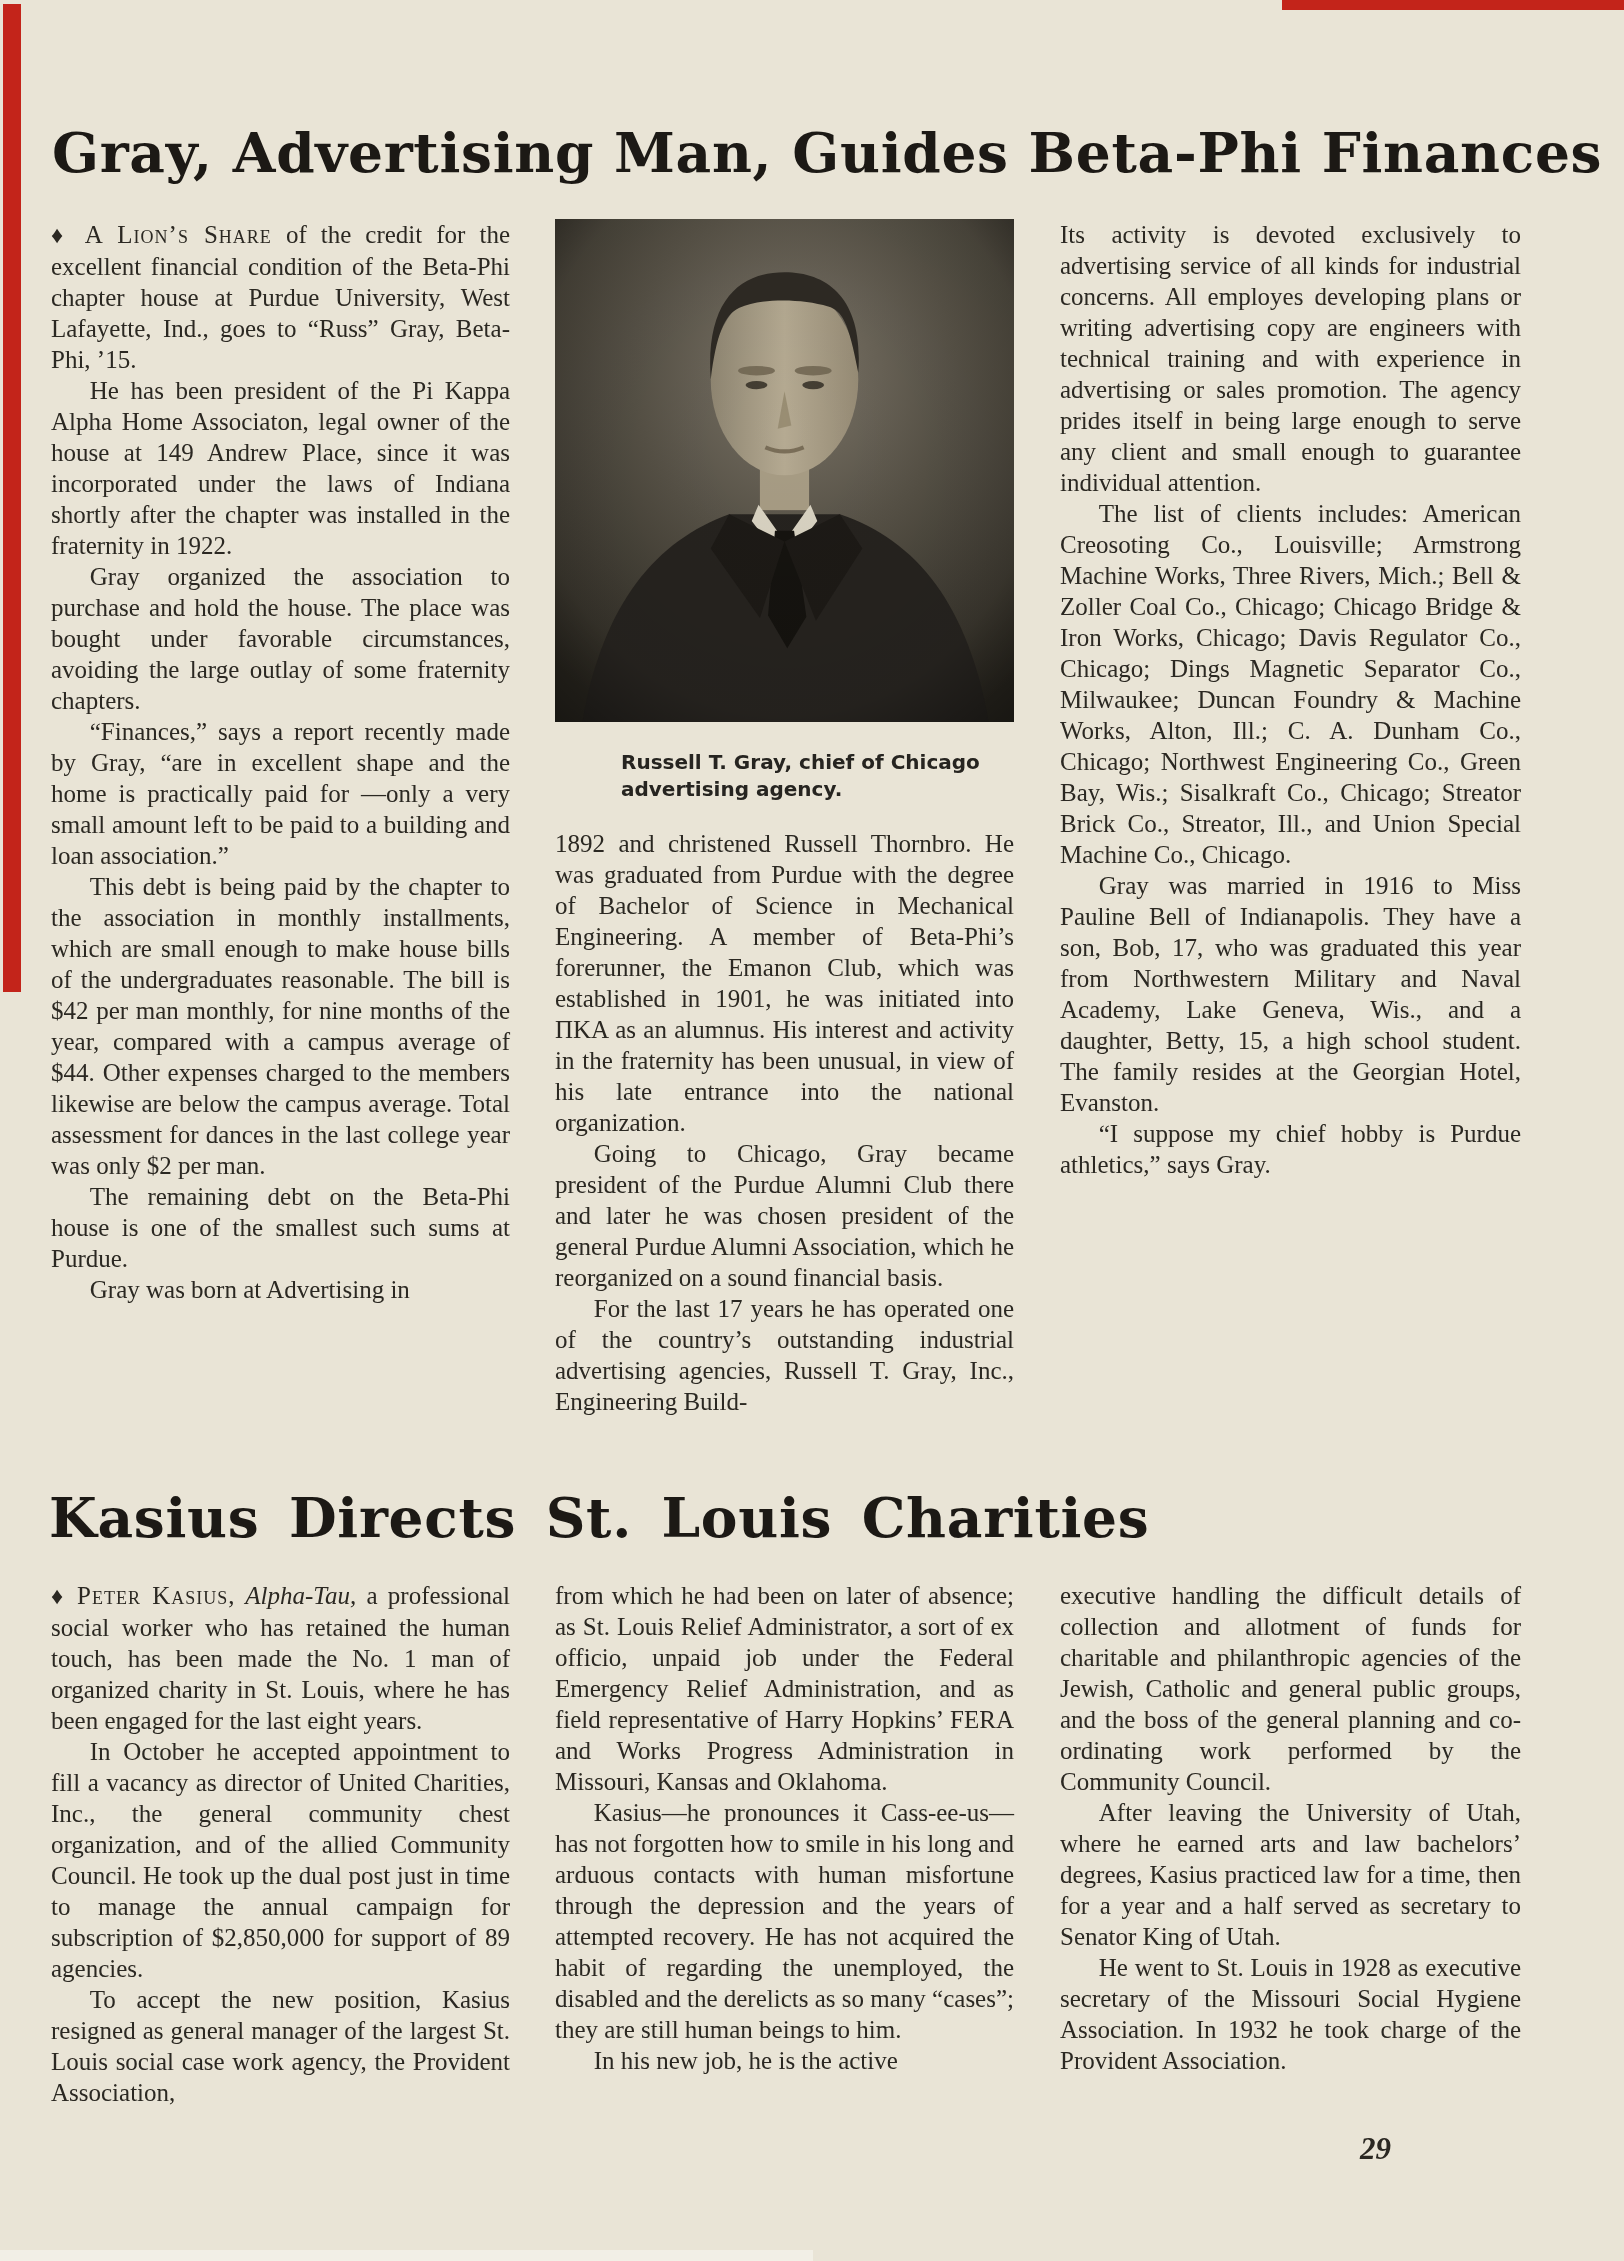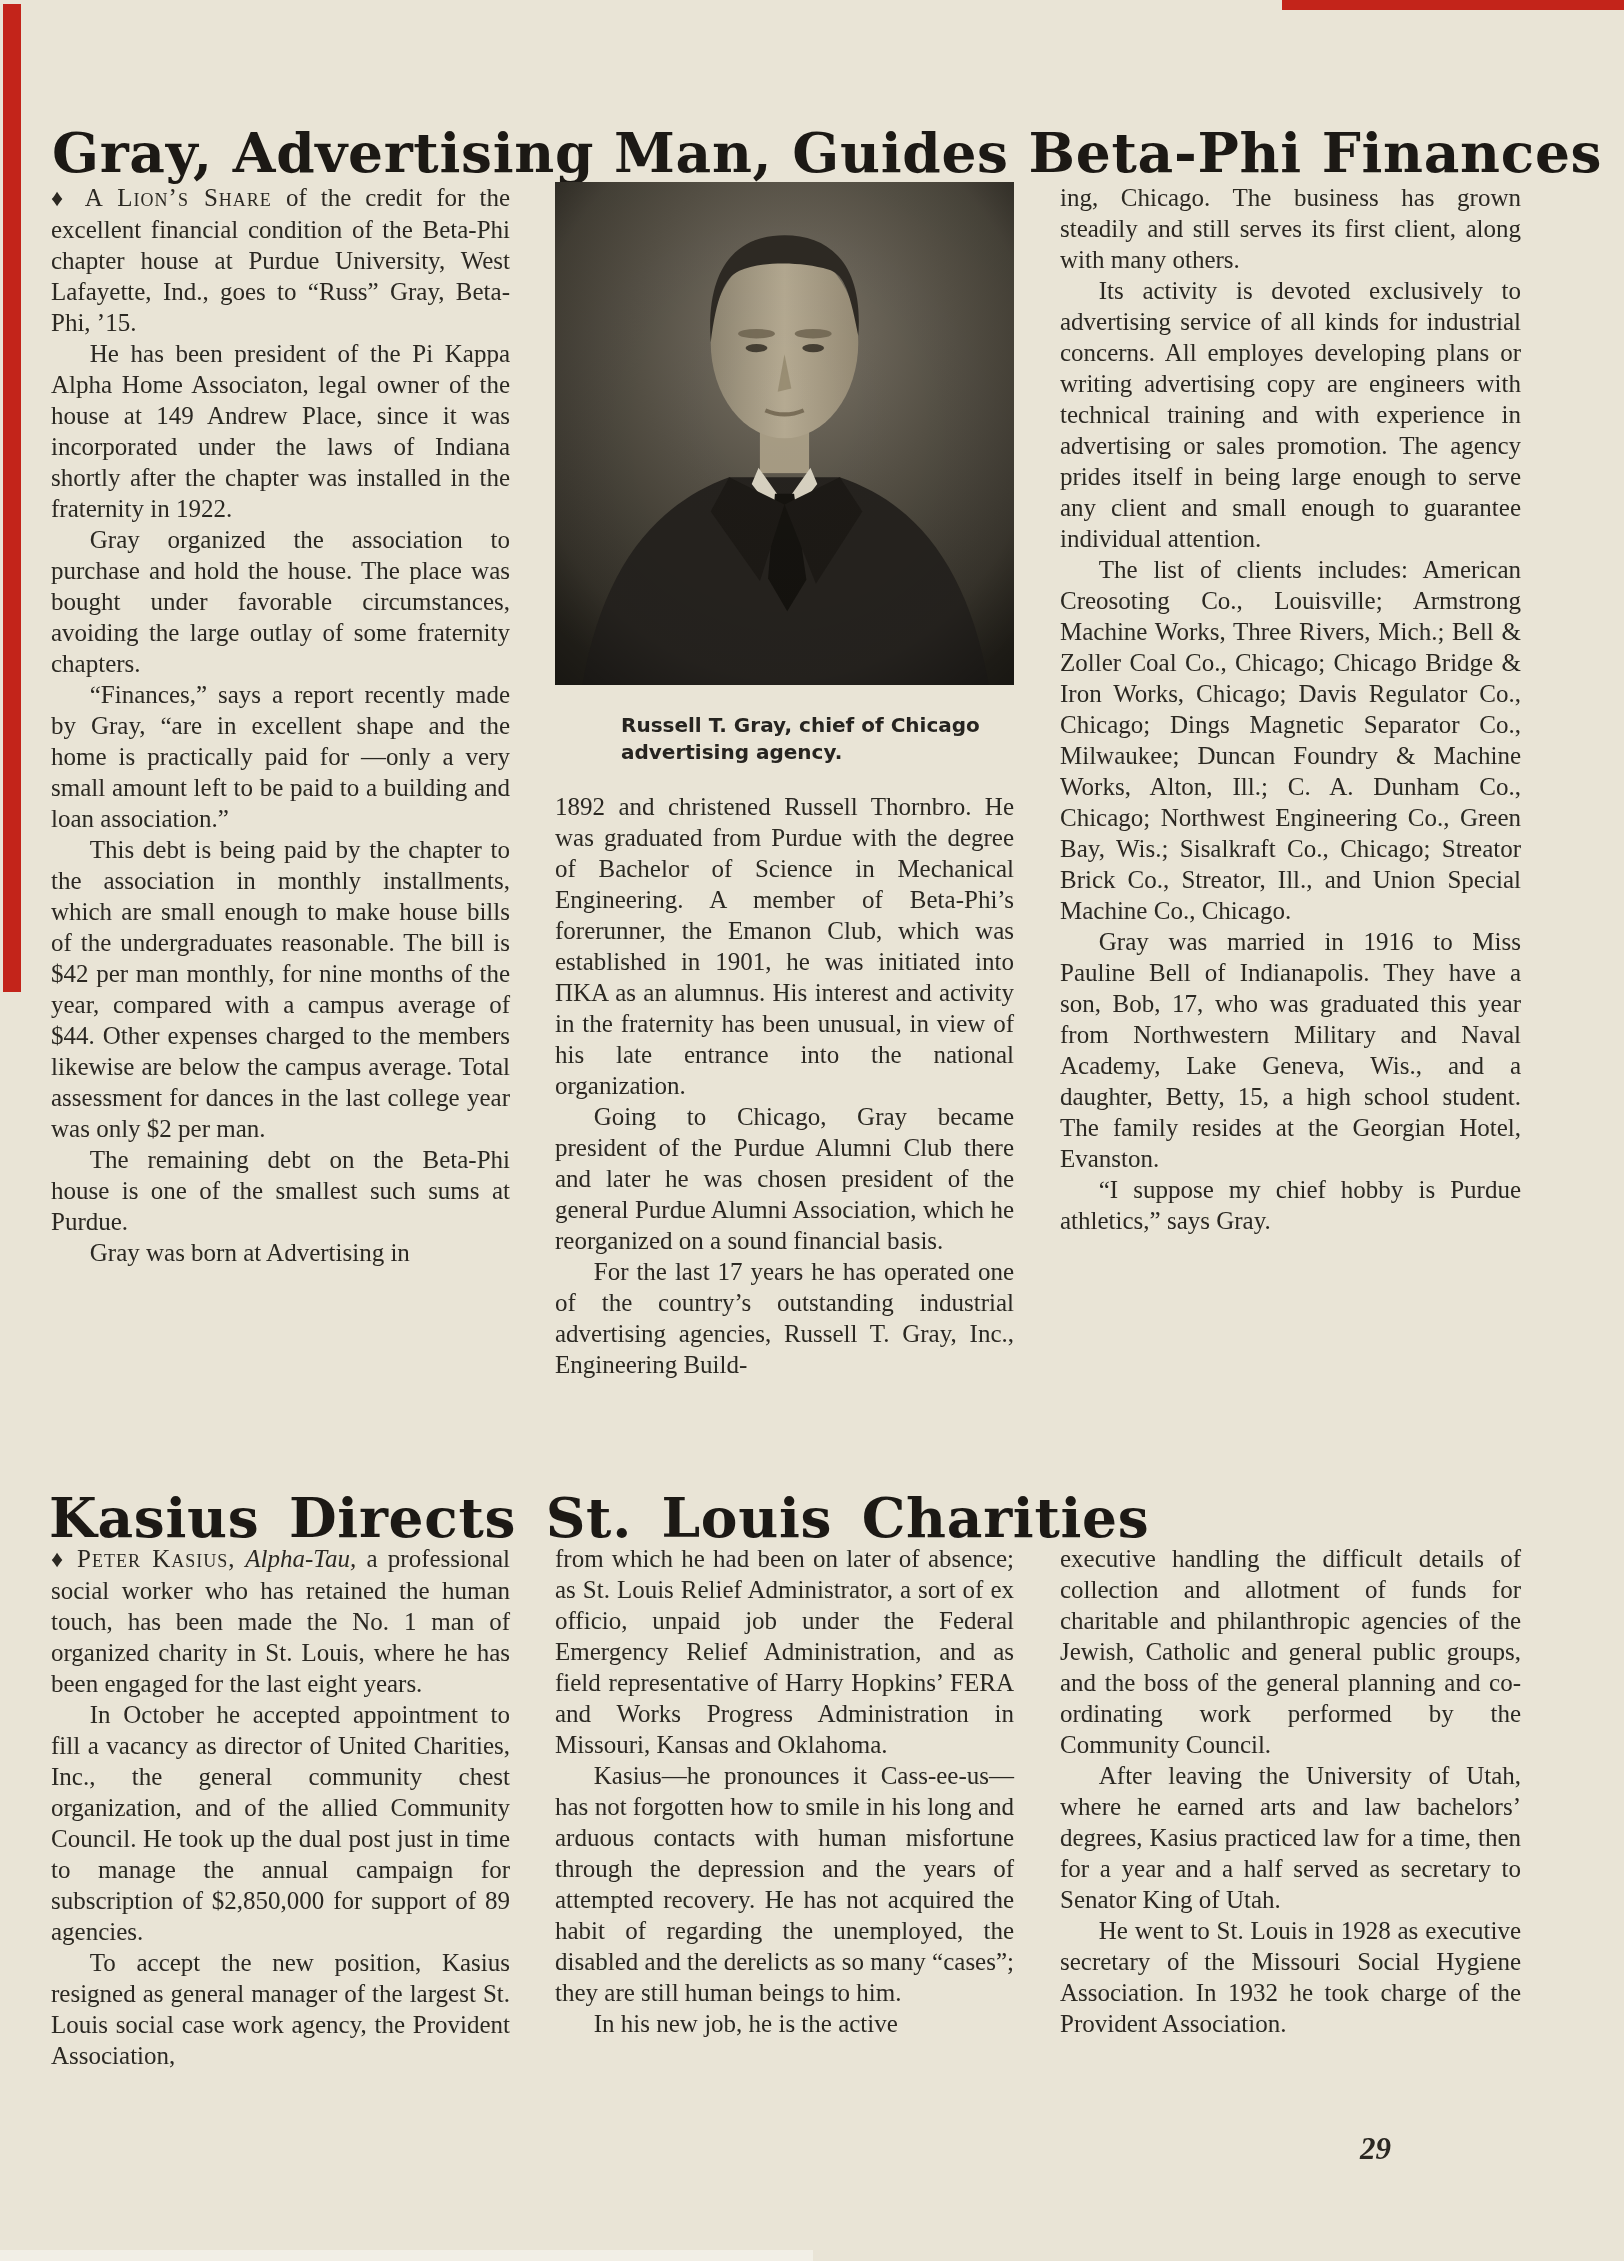--- a/index.html
+++ b/index.html
@@ -26,20 +26,21 @@
   }
   .headline-gray   { left:52px; top:83px; }
   .headline-kasius { left:49px; top:1448px; word-spacing:9.6px; }
 
   .col {
     position:absolute;
     width:459px;
     font-size:25px;
     line-height:31px;
     color:#2b2822;
+    margin-top:37px;
   }
   .a1c1 { left:51px;   top:182px; }
   .a1c2 { left:555px;  top:182px; }
   .a1c3 { left:1060px; top:182px; width:461px; }
   .a2c1 { left:51px;   top:1543px; }
   .a2c2 { left:555px;  top:1543px; }
   .a2c3 { left:1060px; top:1543px; width:461px; }
 
   .para { margin:0; text-align:justify; }
   .para + .para { text-indent:1.55em; }
@@ -138,21 +139,20 @@
       <span>advertising agency.</span>
     </div>
     <div>
         <p class="para">1892 and christened Russell Thornbro. He was graduated from Purdue with the degree of Bachelor of Science in Mechanical Engineering. A member of Beta-Phi’s forerunner, the Emanon Club, which was established in 1901, he was initiated into ΠΚΑ as an alumnus. His interest and activity in the fraternity has been unusual, in view of his late entrance into the national organization.</p>
         <p class="para">Going to Chicago, Gray became president of the Purdue Alumni Club there and later he was chosen president of the general Purdue Alumni Association, which he reorganized on a sound financial basis.</p>
         <p class="para">For the last 17 years he has operated one of the country’s outstanding industrial advertising agencies, Russell T. Gray, Inc., Engineering Build-</p>
       </div>
   </div>
 
   <div class="col a1c3">
-      <p class="para">ing, Chicago. The business has grown steadily and still serves its first client, along with many others.</p>
       <p class="para">Its activity is devoted exclusively to advertising service of all kinds for industrial concerns. All employes developing plans or writing advertising copy are engineers with technical training and with experience in advertising or sales promotion. The agency prides itself in being large enough to serve any client and small enough to guarantee individual attention.</p>
       <p class="para">The list of clients includes: American Creosoting Co., Louisville; Armstrong Machine Works, Three Rivers, Mich.; Bell &amp; Zoller Coal Co., Chicago; Chicago Bridge &amp; Iron Works, Chicago; Davis Regulator Co., Chicago; Dings Magnetic Separator Co., Milwaukee; Duncan Foundry &amp; Machine Works, Alton, Ill.; C. A. Dunham Co., Chicago; Northwest Engineering Co., Green Bay, Wis.; Sisalkraft Co., Chicago; Streator Brick Co., Streator, Ill., and Union Special Machine Co., Chicago.</p>
       <p class="para">Gray was married in 1916 to Miss Pauline Bell of Indianapolis. They have a son, Bob, 17, who was graduated this year from Northwestern Military and Naval Academy, Lake Geneva, Wis., and a daughter, Betty, 15, a high school student. The family resides at the Georgian Hotel, Evanston.</p>
       <p class="para">“I suppose my chief hobby is Purdue athletics,” says Gray.</p>
     </div>
 
   <h1 class="headline headline-kasius">Kasius Directs St. Louis Charities</h1>
 
   <div class="col a2c1">
       <p class="para"><span class="diamond">♦ </span><span class="lead">Peter Kasius,</span><span class="ital"> Alpha-Tau,</span> a professional social worker who has retained the human touch, has been made the No. 1 man of organized charity in St. Louis, where he has been engaged for the last eight years.</p>

